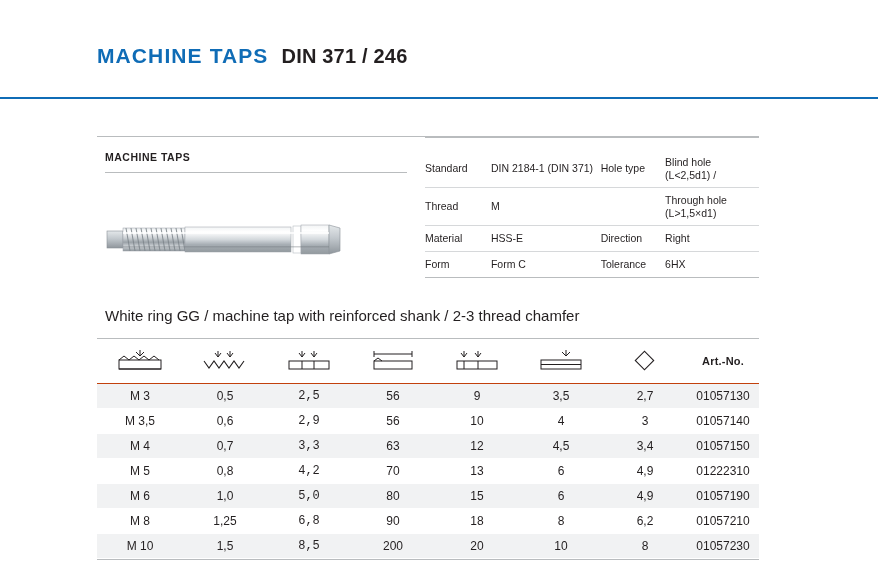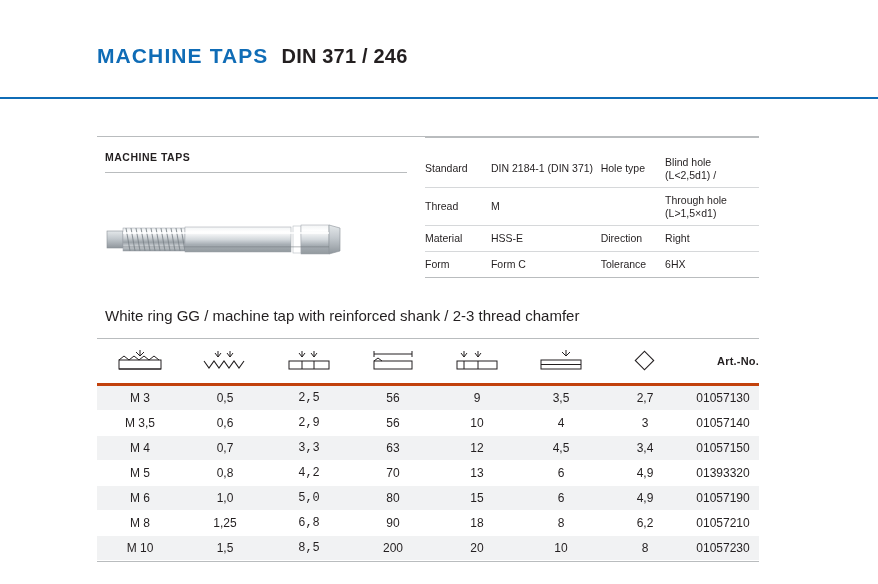--- a/index.html
+++ b/index.html
@@ -134,23 +134,23 @@
 
   
   table.data {
     border-collapse: collapse;
     width: 662px;
     border-top: 1px solid #b9bcbe;
   }
   table.data th {
     height: 44px;
     vertical-align: middle;
-    text-align: right;
+    text-align: center;
     font-weight: normal;
-    border-bottom: 3px solid #c2410c;
+    border-bottom: 1px solid #c2410c;
     padding: 0;
   }
   table.data th.artno {
     font-size: 11px;
     font-weight: bold;
     color: #231f20;
     letter-spacing: 0.2px;
   }
   table.data td {
     height: 24px;
@@ -396,21 +396,21 @@
           <td class="c7">01057150</td>
         </tr>
         <tr>
           <td class="c0">M 5</td>
           <td class="c1">0,8</td>
           <td class="c2">4,2</td>
           <td class="c3">70</td>
           <td class="c4">13</td>
           <td class="c5">6</td>
           <td class="c6">4,9</td>
-          <td class="c7">01393320</td>
+          <td class="c7">01222310</td>
         </tr>
         <tr>
           <td class="c0">M 6</td>
           <td class="c1">1,0</td>
           <td class="c2">5,0</td>
           <td class="c3">80</td>
           <td class="c4">15</td>
           <td class="c5">6</td>
           <td class="c6">4,9</td>
           <td class="c7">01057190</td>

